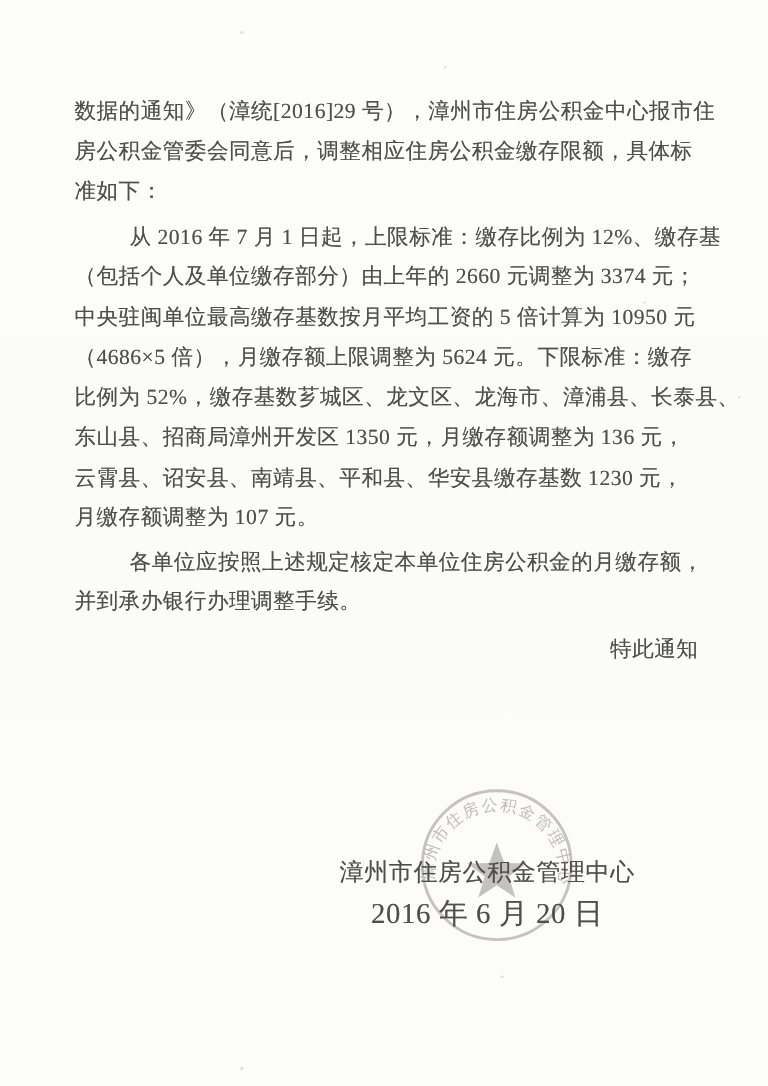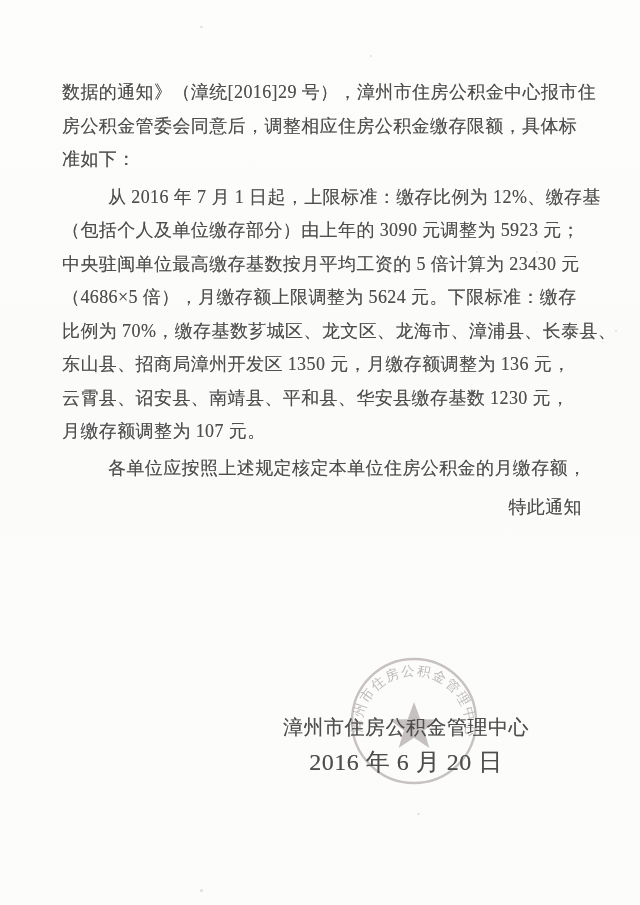--- a/index.html
+++ b/index.html
@@ -100,30 +100,31 @@
   </div>
 
   <div class="doc">
     <div class="para p1">
       <div class="line">数据的通知》（漳统[2016]29 号），漳州市住房公积金中心报市住</div>
       <div class="line">房公积金管委会同意后，调整相应住房公积金缴存限额，具体标</div>
       <div class="line">准如下：</div>
     </div>
     <div class="para p2 indent">
       <div class="line">从 2016 年 7 月 1 日起，上限标准：缴存比例为 12%、缴存基</div>
-      <div class="line">（包括个人及单位缴存部分）由上年的 3090 元调整为 5923 元；</div>
-      <div class="line">中央驻闽单位最高缴存基数按月平均工资的 5 倍计算为 23430 元</div>
+      <div class="line">（包括个人及单位缴存部分）由上年的 2660 元调整为 3374 元；</div>
+      <div class="line">中央驻闽单位最高缴存基数按月平均工资的 5 倍计算为 10950 元</div>
       <div class="line">（4686×5 倍），月缴存额上限调整为 5624 元。下限标准：缴存</div>
-      <div class="line">比例为 70%，缴存基数芗城区、龙文区、龙海市、漳浦县、长泰县、</div>
+      <div class="line">比例为 52%，缴存基数芗城区、龙文区、龙海市、漳浦县、长泰县、</div>
       <div class="line">东山县、招商局漳州开发区 1350 元，月缴存额调整为 136 元，</div>
       <div class="line">云霄县、诏安县、南靖县、平和县、华安县缴存基数 1230 元，</div>
       <div class="line">月缴存额调整为 107 元。</div>
     </div>
     <div class="para p3 indent">
       <div class="line">各单位应按照上述规定核定本单位住房公积金的月缴存额，</div>
+      <div class="line">并到承办银行办理调整手续。</div>
     </div>
     <div class="para p4 indent">
       <div class="line">特此通知</div>
     </div>
   </div>
 
   <div class="signature">
     <div class="sig-org">漳州市住房公积金管理中心</div>
     <div class="sig-date">2016 年 6 月 20 日</div>
   </div>

